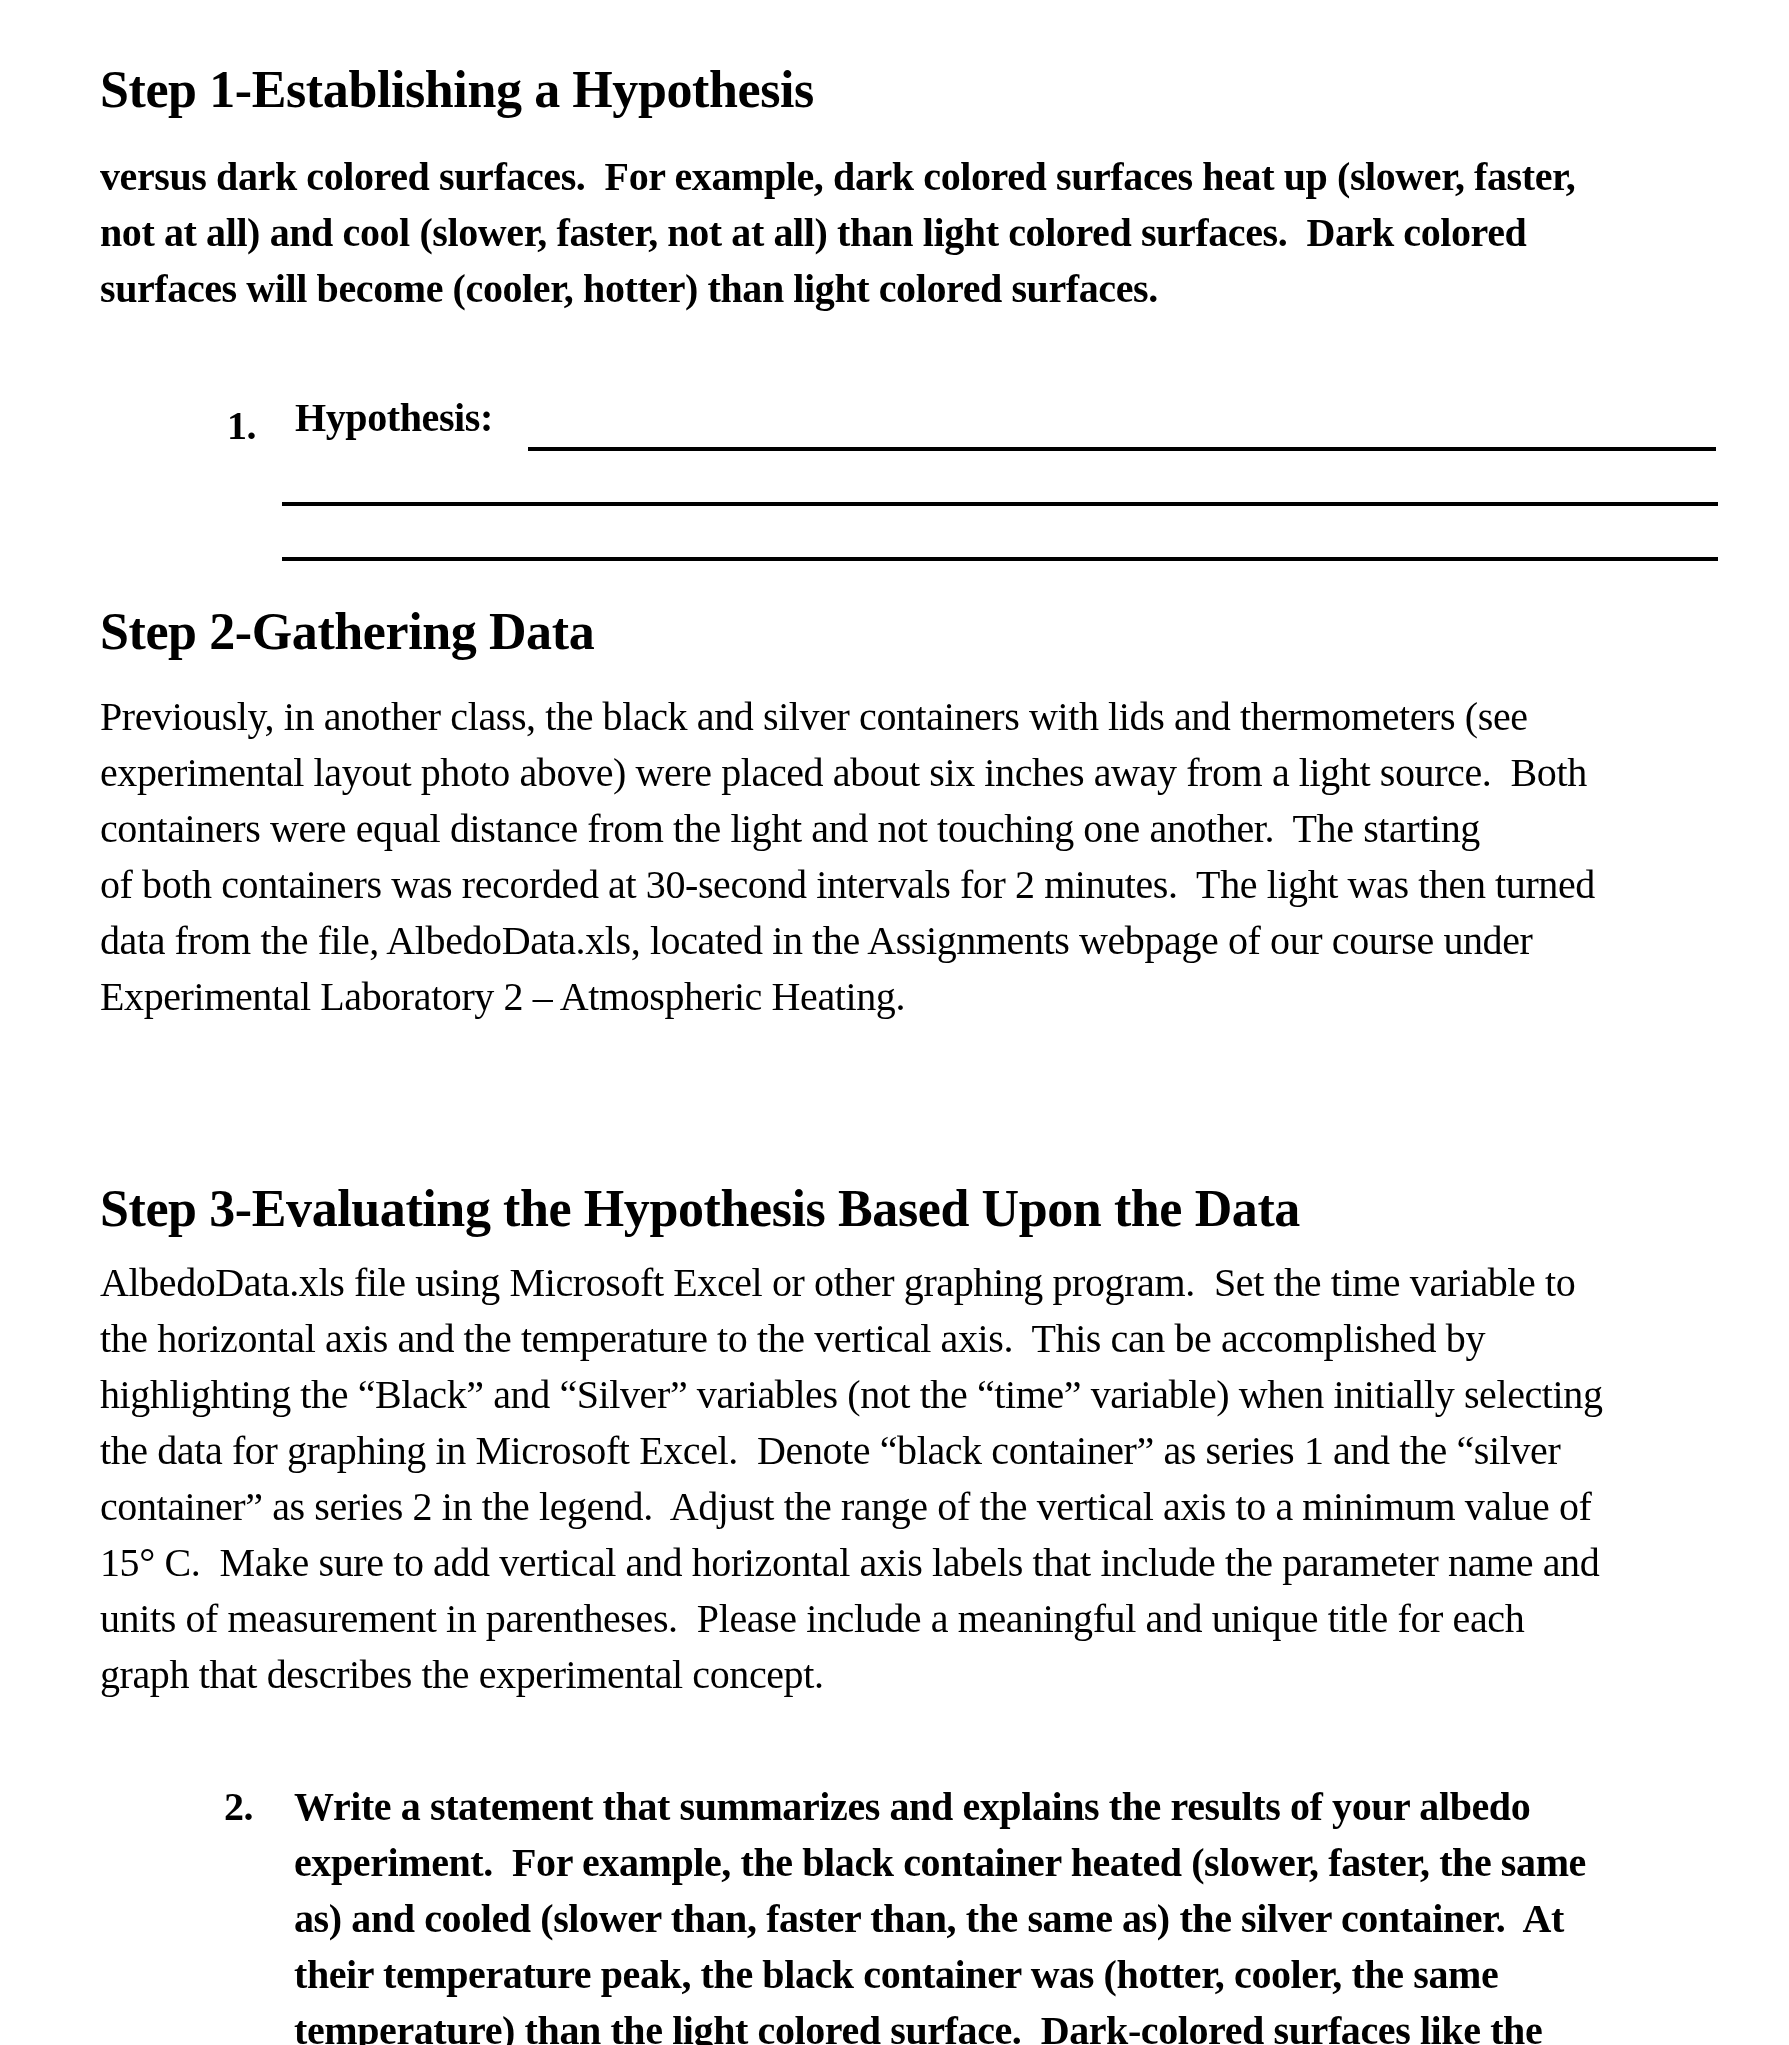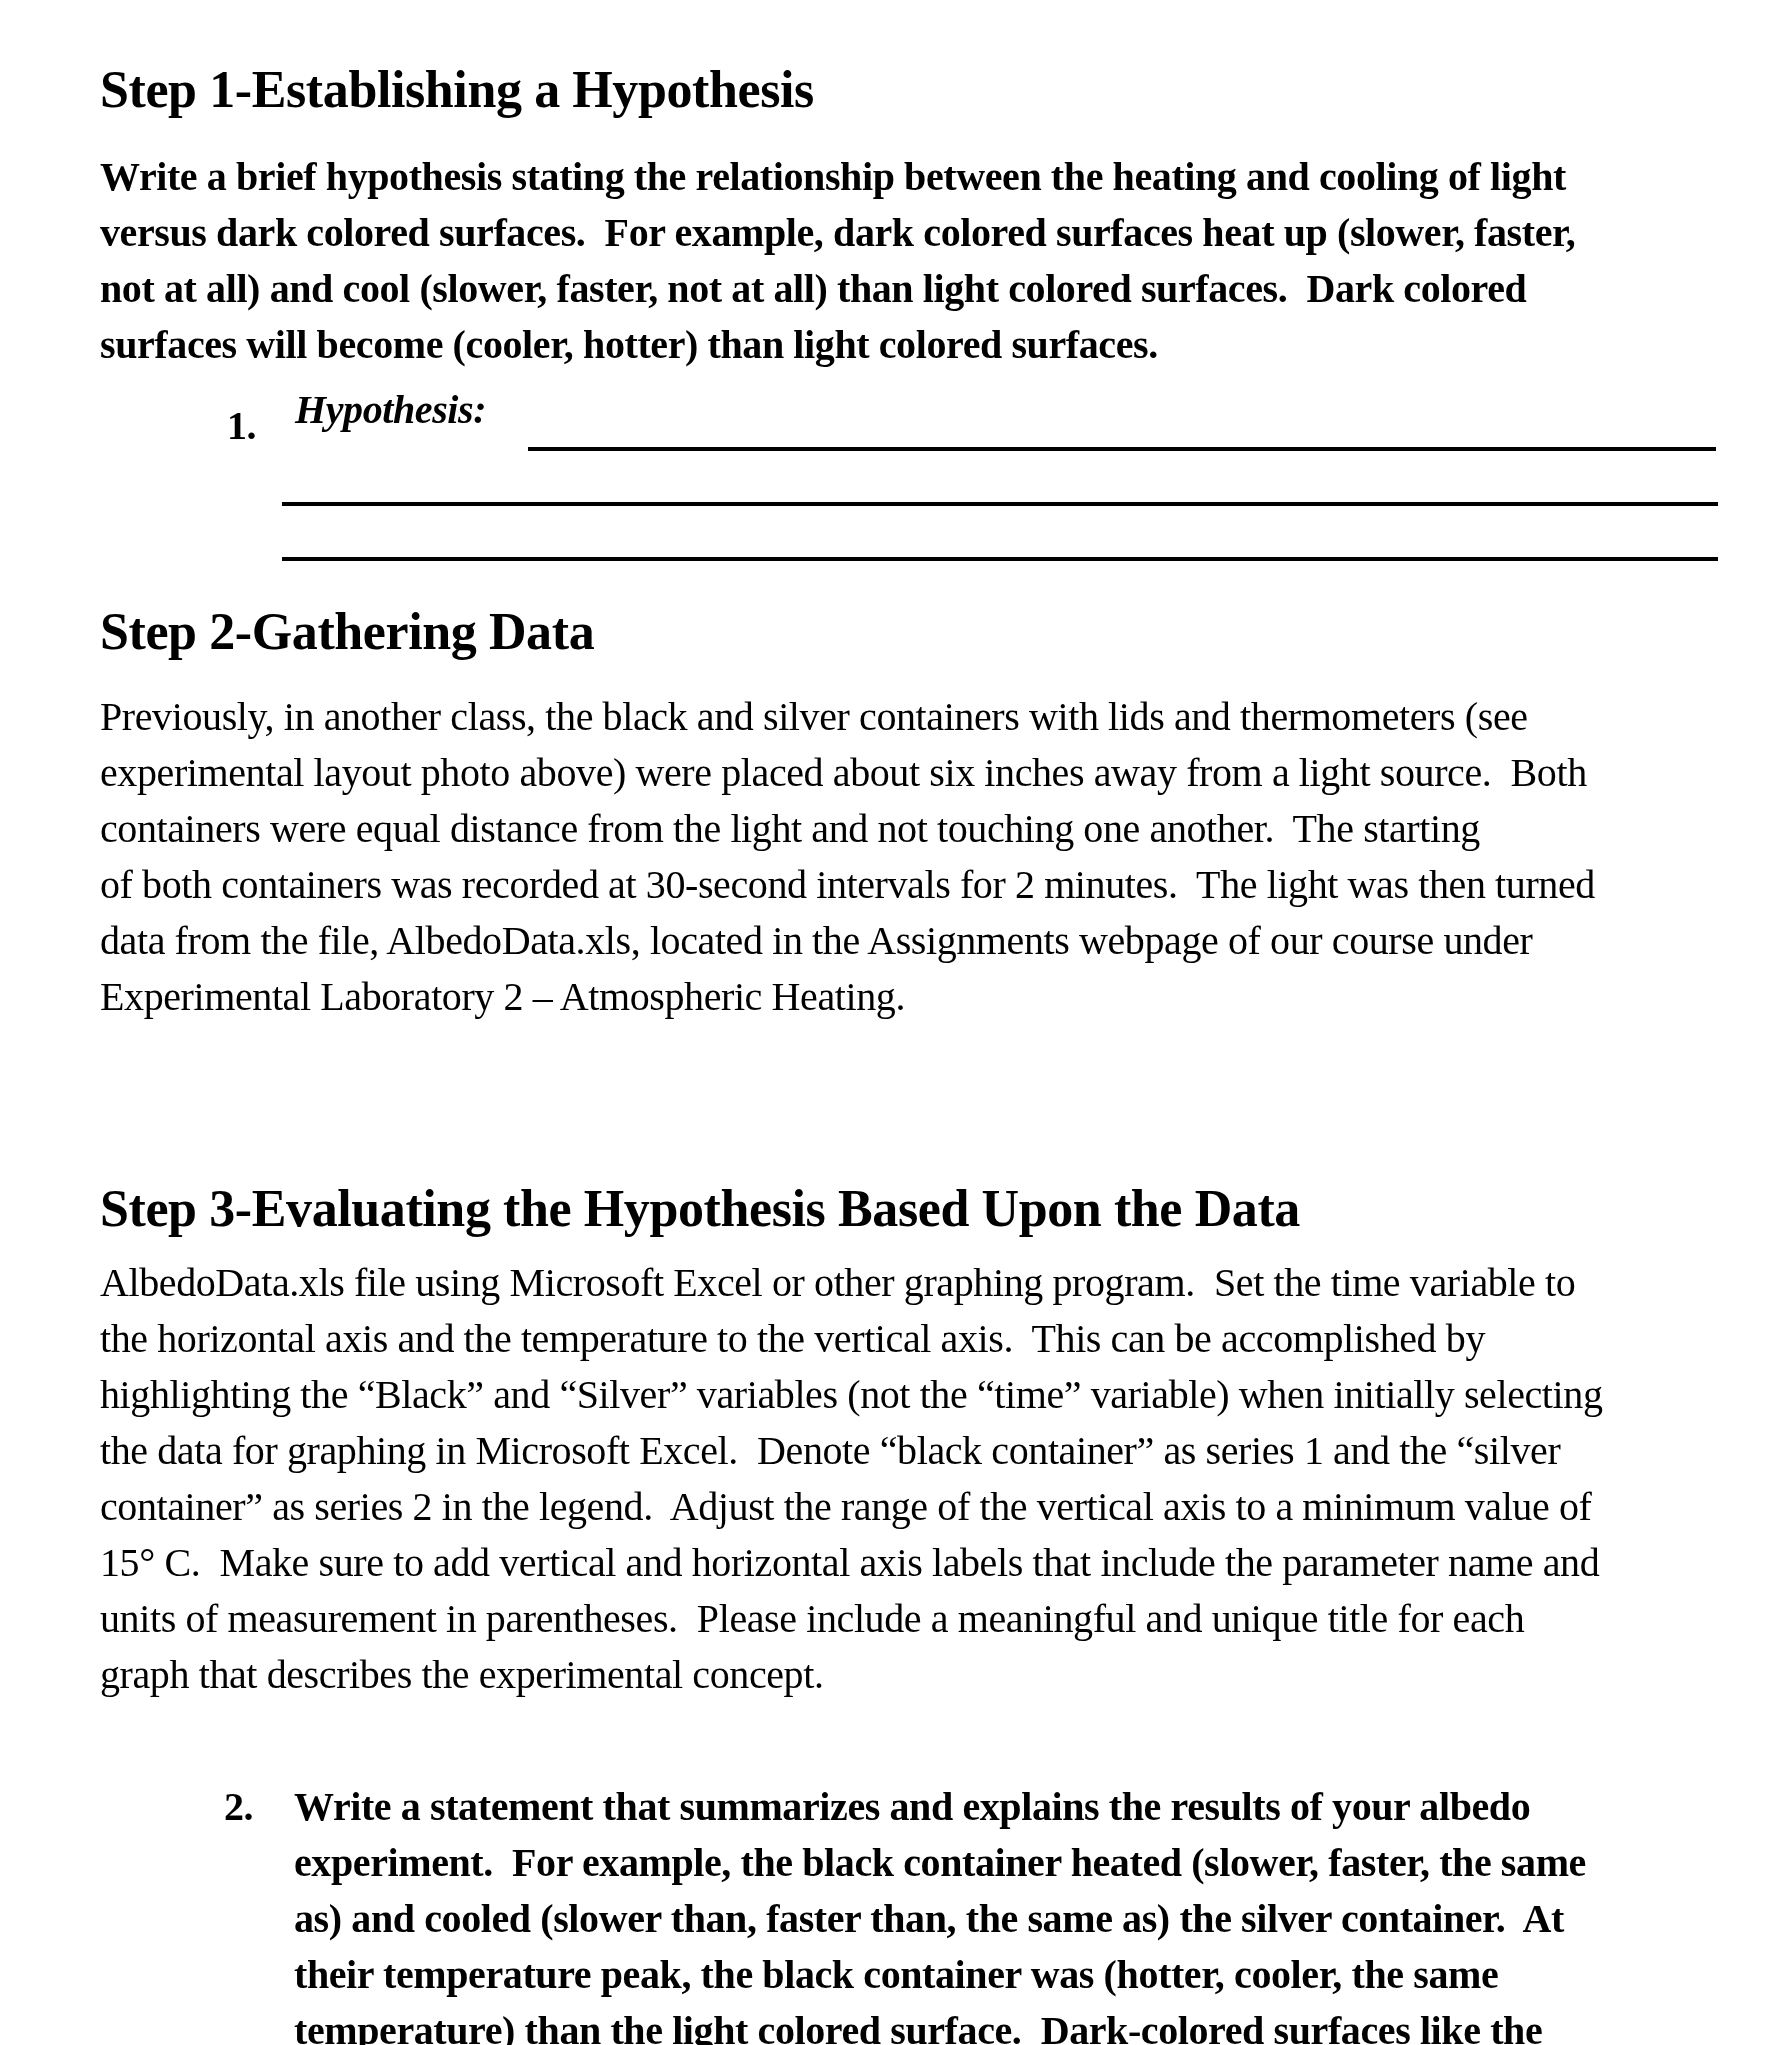--- a/index.html
+++ b/index.html
@@ -41,28 +41,27 @@
   }
 </style>
 </head>
 <body>
 
 <div class="page">
 
   <div class="h" style="top:62px;">Step 1-Establishing a Hypothesis</div>
 
   <div class="para bold" style="top:149px;">
-      <div class="tline">Write a brief hypothesis stating the relationship between the heating and cooling of light</div>
       <div class="tline">versus dark colored surfaces.  For example, dark colored surfaces heat up (slower, faster,</div>
       <div class="tline">not at all) and cool (slower, faster, not at all) than light colored surfaces.  Dark colored</div>
       <div class="tline">surfaces will become (cooler, hotter) than light colored surfaces.</div>
     </div>
 
   <span class="abs bold" style="top:398px;left:227px;">1.</span>
-  <span class="abs bold" style="top:382px;left:295px;font-style:italic;">Hypothesis:</span>
+  <span class="abs bold" style="top:390px;left:295px;">Hypothesis:</span>
 
   <div class="uline" style="top:447px;left:528px;width:1188px;"></div>
   <div class="uline" style="top:502px;left:282px;width:1436px;"></div>
   <div class="uline" style="top:557px;left:282px;width:1436px;"></div>
 
   <div class="h" style="top:604px;text-align:right;">Step 2-Gathering Data</div>
 
   <div class="para" style="top:689px;">
       <div class="tline">Previously, in another class, the black and silver containers with lids and thermometers (see</div>
       <div class="tline">experimental layout photo above) were placed about six inches away from a light source.  Both</div>

